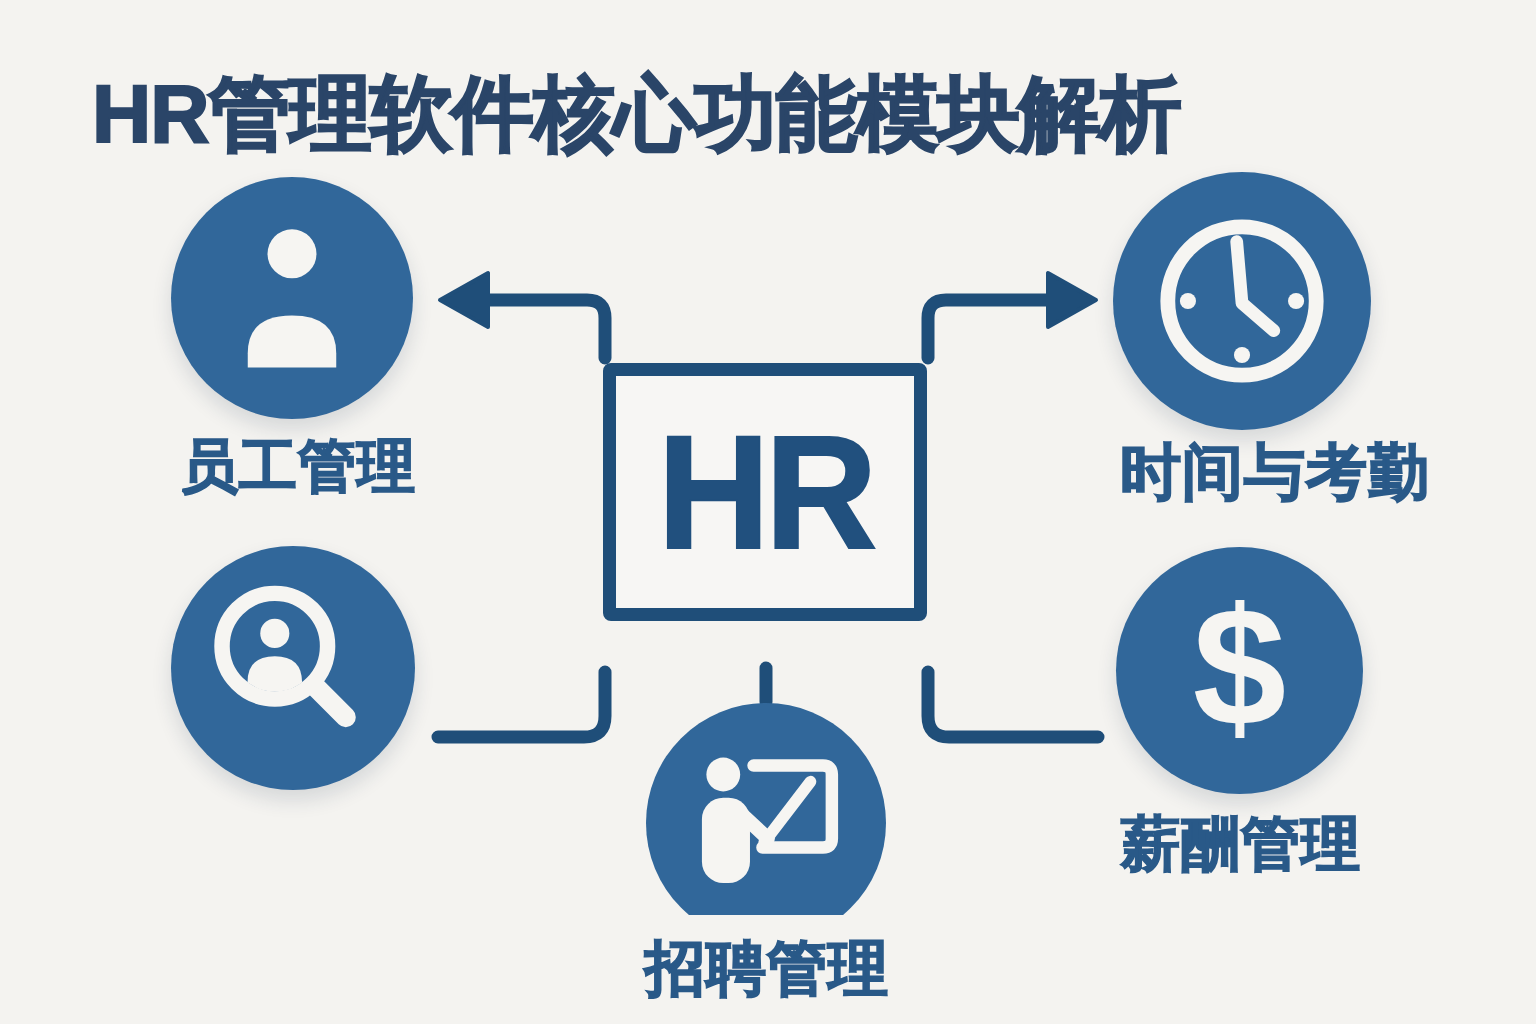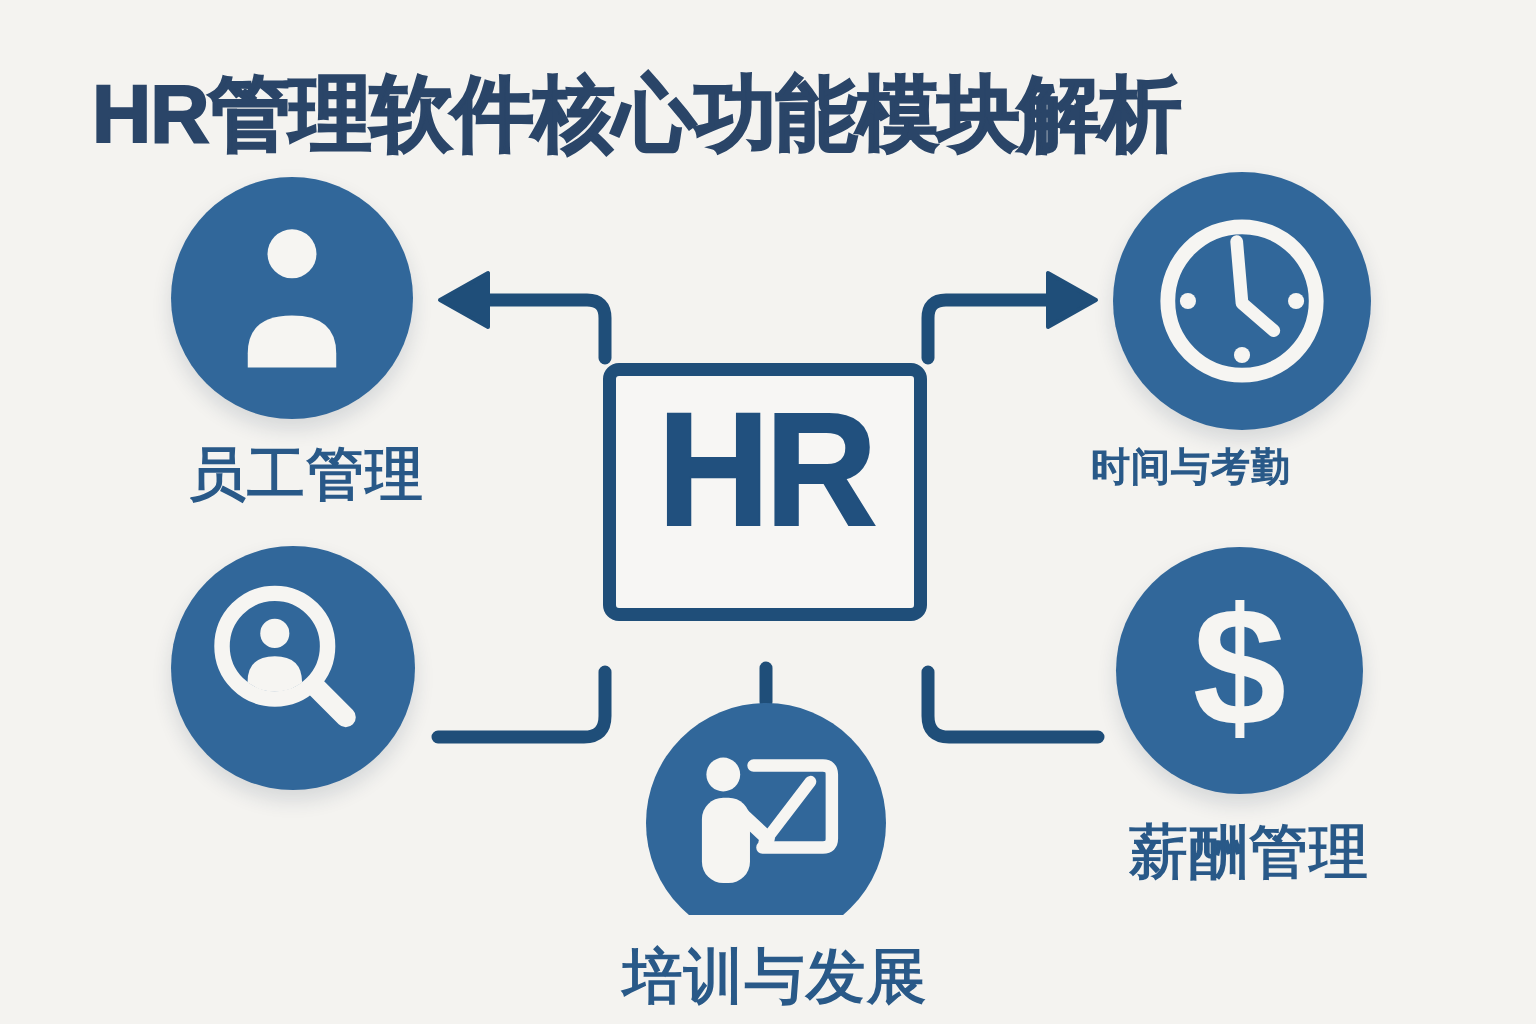--- a/index.html
+++ b/index.html
@@ -22,30 +22,30 @@
     position:absolute;border-radius:50%;
     background:var(--circle,#31679a);
     display:flex;align-items:center;justify-content:center;
     box-shadow:0 10px 20px rgba(30,50,80,.14);
   }
   .clip-wrap{position:absolute;overflow:hidden;}
   .clip-wrap .module-circle{position:absolute;left:0;top:0;box-shadow:none;}
   .icon-white{fill:var(--icon,#f6f5f2);}
   .icon-stroke{fill:none;stroke:var(--icon,#f6f5f2);stroke-linecap:round;stroke-linejoin:round;}
   .module-label{
-    position:absolute;width:400px;text-align:center;margin:12px;
-    font-size:58px;font-weight:400;letter-spacing:1px;white-space:nowrap;
+    position:absolute;width:400px;text-align:center;margin:4px;
+    font-size:58px;font-weight:700;letter-spacing:1px;white-space:nowrap;
     color:var(--label,#295988);
     -webkit-text-stroke:1.6px var(--label,#295988);
   }
   .hr-box{
     position:absolute;left:603px;top:363px;width:324px;height:258px;
     box-sizing:border-box;border:13px solid var(--stroke,#1f4e79);
-    border-radius:16px;background:rgba(255,255,255,.25);
-    display:flex;align-items:flex-start;justify-content:center;
+    border-radius:8px;background:rgba(255,255,255,.25);
+    display:flex;align-items:center;justify-content:center;
   }
   .hr-text{
     font-size:162px;font-weight:800;letter-spacing:-5px;
     color:var(--hr,#21507e);transform:scaleX(.96);
     -webkit-text-stroke:2px var(--hr,#21507e);
   }
   .dollar-glyph{
     font-size:168px;font-weight:700;line-height:1;
     color:var(--icon,#f6f5f2);transform:translateY(-4px);
   }
@@ -85,21 +85,21 @@
 
   <div class="module-circle" style="left:1113px;top:172px;width:258px;height:258px;">
     <svg width="212" height="212" viewBox="0 0 100 100">
       <circle class="icon-stroke" style="stroke-width:7px" cx="50" cy="50" r="35"></circle>
       <circle class="icon-white" cx="24.5" cy="50" r="3.8"></circle>
       <circle class="icon-white" cx="75.5" cy="50" r="3.8"></circle>
       <circle class="icon-white" cx="50" cy="75.5" r="3.8"></circle>
       <path class="icon-stroke" style="stroke-width:6px" d="M47.5,22 L50,51 L65,64"></path>
     </svg>
   </div>
-  <p class="module-label" style="left:979px;top:428px;font-size:39px;">时间与考勤</p>
+  <p class="module-label" style="left:1071px;top:428px;font-size:61px;">时间与考勤</p>
 
   <div class="module-circle" style="left:171px;top:546px;width:244px;height:244px;">
     <svg width="182" height="182" viewBox="0 0 100 100">
       <defs>
           <clipPath id="lensClip">
             <circle cx="40" cy="38" r="25"></circle>
           </clipPath>
         </defs>
       <circle class="icon-stroke" style="stroke-width:8.5px" cx="40" cy="38" r="29"></circle>
       <line class="icon-stroke" style="stroke-width:11px" x1="62" y1="60" x2="79" y2="77"></line>
@@ -114,20 +114,20 @@
     <div class="module-circle" style="width:240px;height:240px;">
       <svg width="178" height="178" viewBox="0 0 100 100" style="margin-top:-8px">
         <circle class="icon-white" cx="26" cy="25" r="9.5"></circle>
         <rect class="icon-white" x="14" y="38" width="27" height="48" rx="12"></rect>
         <line class="icon-stroke" style="stroke-width:8px" x1="36" y1="47" x2="51" y2="61"></line>
         <line class="icon-stroke" style="stroke-width:6.5px" x1="49" y1="63" x2="75" y2="29"></line>
         <path class="icon-stroke" style="stroke-width:7px" d="M43,20 H82 Q87,20 87,25 V61 Q87,66 82,66 H48"></path>
       </svg>
     </div>
   </div>
-  <p class="module-label" style="left:563px;top:925px;font-size:60px;">培训与发展</p>
+  <p class="module-label" style="left:563px;top:925px;font-size:60px;">招聘管理</p>
 
   <div class="module-circle" style="left:1116px;top:547px;width:247px;height:247px;">
     <span class="dollar-glyph">$</span>
   </div>
   <p class="module-label" style="left:1037px;top:801px;font-size:59px;text-align:center;">薪酬管理</p>
 
 </div>
 
 </body></html>

